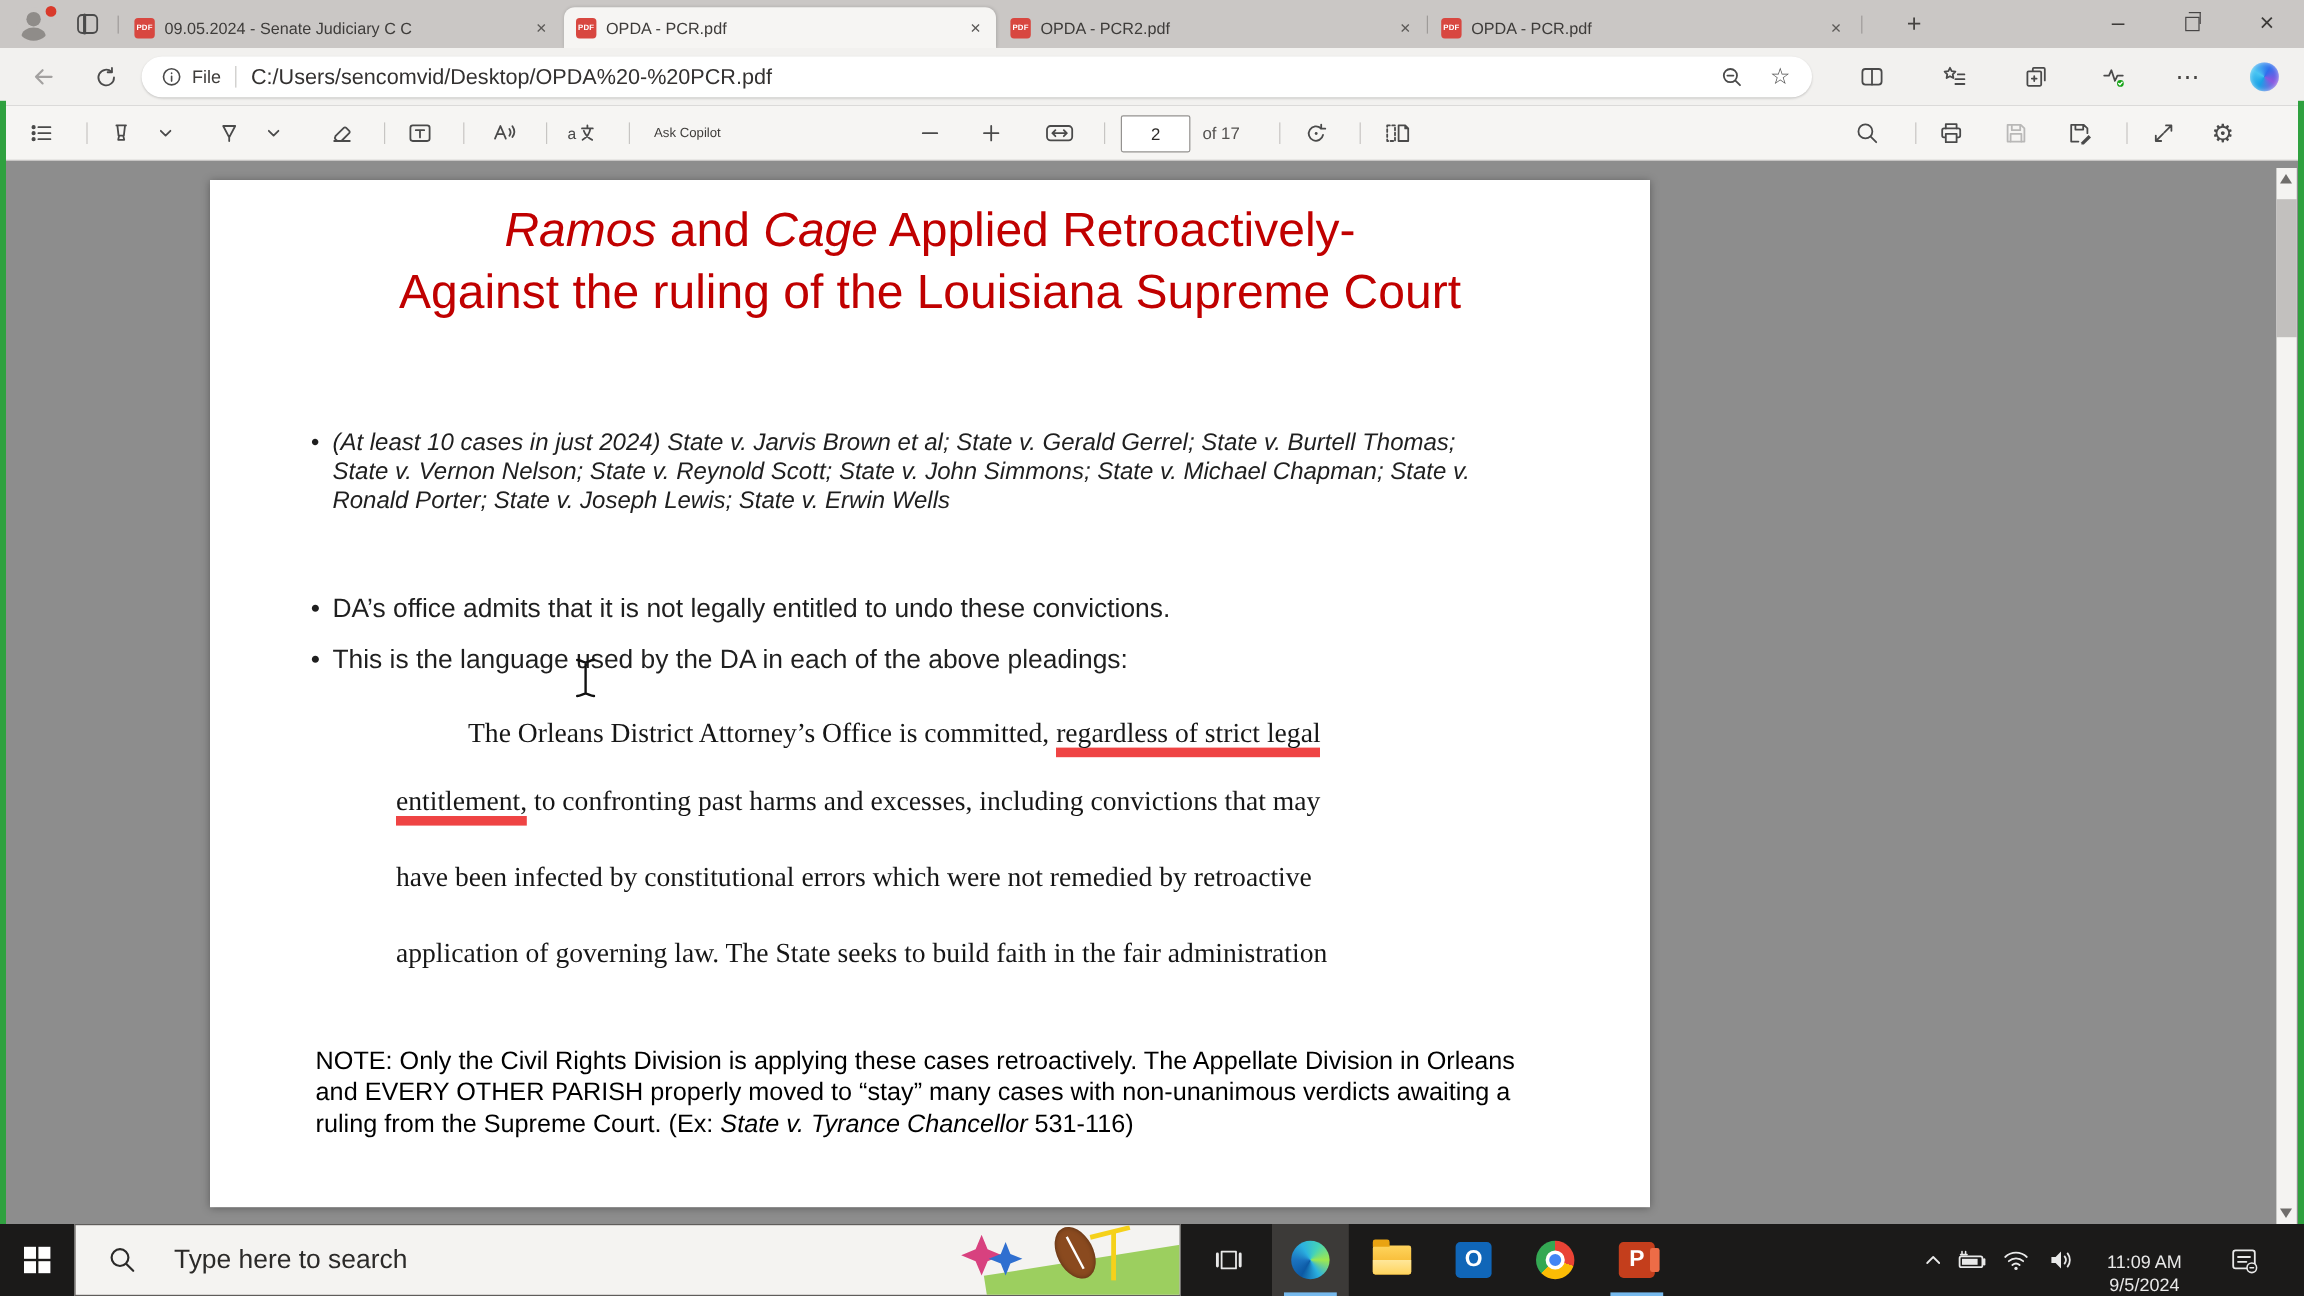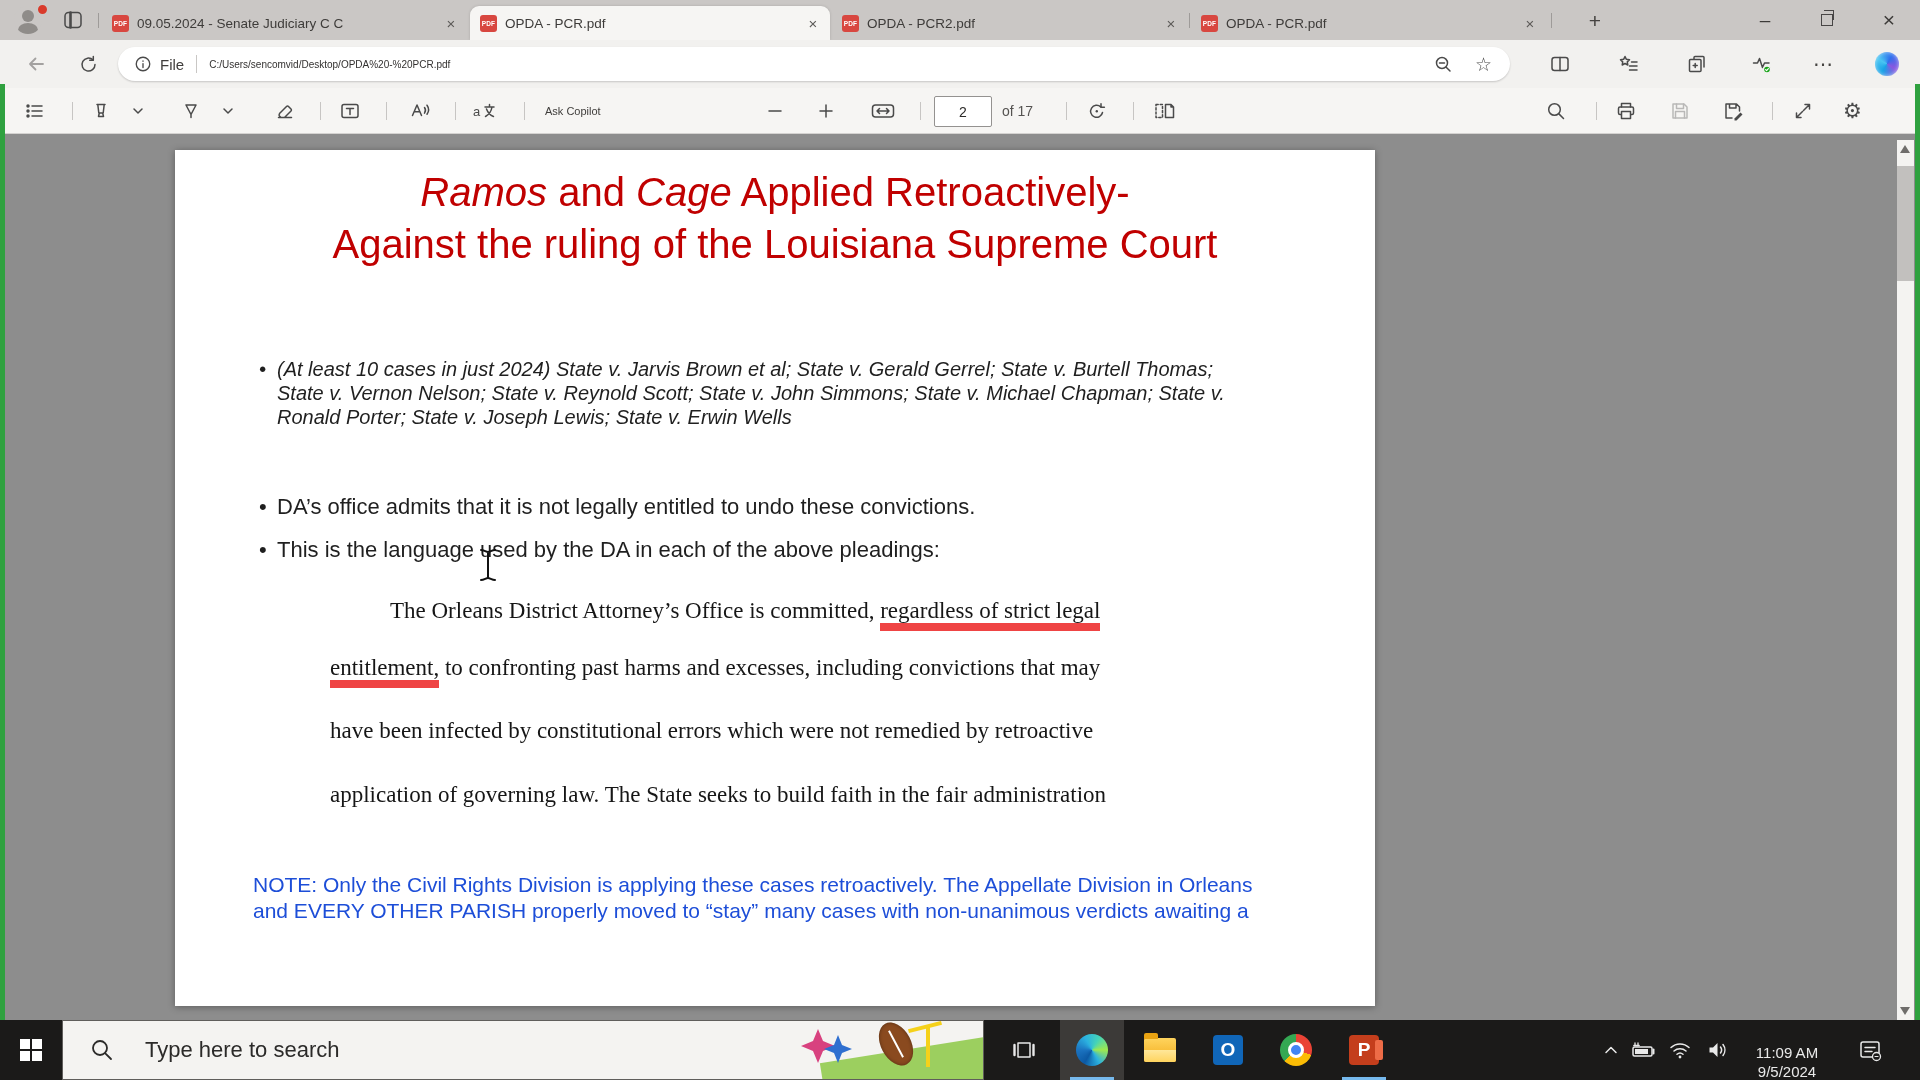--- a/index.html
+++ b/index.html
@@ -30,21 +30,21 @@
   .restore-ic::before{content:"";position:absolute;left:2px;top:-5px;width:9px;height:9px;border-top:1.4px solid #474545;border-right:1.4px solid #474545}
 
   
   #addrbar{position:absolute;left:0;top:40px;width:1920px;height:48px;background:#f2f1ef}
   .navic{position:absolute;top:10px;width:28px;height:28px;display:flex;align-items:center;justify-content:center}
   .pill{position:absolute;left:118px;top:7px;width:1392px;height:34px;background:#fff;border-radius:17px;
         box-shadow:0 1px 2px rgba(0,0,0,.18);display:flex;align-items:center}
   .pill .info{margin-left:16px}
   .pill .flabel{margin-left:8px;font-size:15px;color:#3f3d3b}
   .pill .pdiv{margin:0 12px;width:1px;height:18px;background:#c9c7c5}
-  .pill .url{font-size:10px;color:#333130;flex:1;white-space:nowrap;overflow:hidden}
+  .pill .url{font-size:18px;color:#333130;flex:1;white-space:nowrap;overflow:hidden}
   .pill .rt{display:flex;align-items:center;gap:22px;margin-right:18px}
   .addr-right{position:absolute;top:10px;width:30px;height:28px;display:flex;align-items:center;justify-content:center}
   .star-glyph{font-size:19px;color:#4a4a4a}
   .copilot{width:24px;height:24px;border-radius:50%;
            background:conic-gradient(from 30deg,#2f6fed,#8a57e0,#19a1e6,#49c5f2,#2f6fed);box-shadow:inset 0 0 4px rgba(255,255,255,.6)}
 
   
   #pdfbar{position:absolute;left:0;top:88px;width:1920px;height:46px;background:#f6f5f3;border-bottom:1px solid #d4d2d0;box-sizing:border-box}
   .tool{position:absolute;top:8px;height:30px;display:flex;align-items:center;justify-content:center}
   .vdiv{position:absolute;top:14px;width:1px;height:18px;background:#c7c5c3}
@@ -58,21 +58,21 @@
   #content{position:absolute;left:0;top:134px;width:1920px;height:886px;background:#8d8d8d}
   .green-edge{position:absolute;width:5px;background:#2fa13f}
   #page{position:absolute;left:175px;top:16px;width:1200px;height:856px;background:#fff;box-shadow:0 1px 7px rgba(0,0,0,.35)}
   .slide-title{position:absolute;top:16px;left:0;width:100%;text-align:center;color:#C00000;font-size:40px;line-height:52px;font-weight:500}
   .bullets{color:#1f1f1f}
   .b1{position:absolute;left:84px;top:207px;font-size:20px;font-style:italic;line-height:24px;white-space:nowrap}
   .brow{position:absolute;left:84px;font-size:22px;white-space:nowrap}
   .dot{display:inline-block;width:18px}
   .quote{position:absolute;font-family:"Liberation Serif",serif;font-size:23px;color:#161616;white-space:nowrap}
   .yhl{border-bottom:8px solid #ef4444;display:inline-block;line-height:24px}
-  .note{position:absolute;left:78px;font-size:21px;line-height:26px;color:#1d4ed8;white-space:nowrap}
+  .note{position:absolute;left:88px;font-size:21px;line-height:26px;color:#000000;white-space:nowrap}
   
   .ibeam{position:absolute;left:303px;top:398px;width:20px;height:34px}
 
   
   #vscroll{position:absolute;left:1897px;top:6px;width:17px;height:880px;background:#f4f3f1}
   .sb-arrow{position:absolute;left:3px;width:0;height:0;border-left:5.5px solid transparent;border-right:5.5px solid transparent}
   .sb-up{top:5px;border-bottom:8px solid #6f6d6b}
   .sb-down{bottom:5px;border-top:8px solid #6f6d6b}
   .sb-thumb{position:absolute;left:0;top:26px;width:17px;height:115px;background:#c2c0be}
 
@@ -399,20 +399,21 @@
     </div>
 
     <div class="quote" style="left:215px;top:448px"><span>The Orleans District Attorney’s Office is committed, </span><span class="yhl">regardless of strict legal</span></div>
     <div class="quote" style="left:155px;top:505px"><span class="yhl">entitlement,</span><span> to confronting past harms and excesses, including convictions that may</span></div>
     <div class="quote" style="left:155px;top:568px">have been infected by constitutional errors which were not remedied by retroactive</div>
     <div class="quote" style="left:155px;top:632px">application of governing law. The State seeks to build faith in the fair administration</div>
 
     <div class="note" style="top:722px">
       <div>NOTE: Only the Civil Rights Division is applying these cases retroactively.  The Appellate Division in Orleans</div>
       <div>and EVERY OTHER PARISH properly moved to “stay” many cases with non-unanimous verdicts awaiting a</div>
+      <div><span>ruling from the Supreme Court. (Ex: </span><span style="font-style:italic">State v. Tyrance Chancellor</span><span> 531-116)</span></div>
     </div>
   </div>
 
   <div id="vscroll">
     <div class="sb-arrow sb-up"></div>
     <div class="sb-thumb"></div>
     <div class="sb-arrow sb-down"></div>
   </div>
 </div>
 

